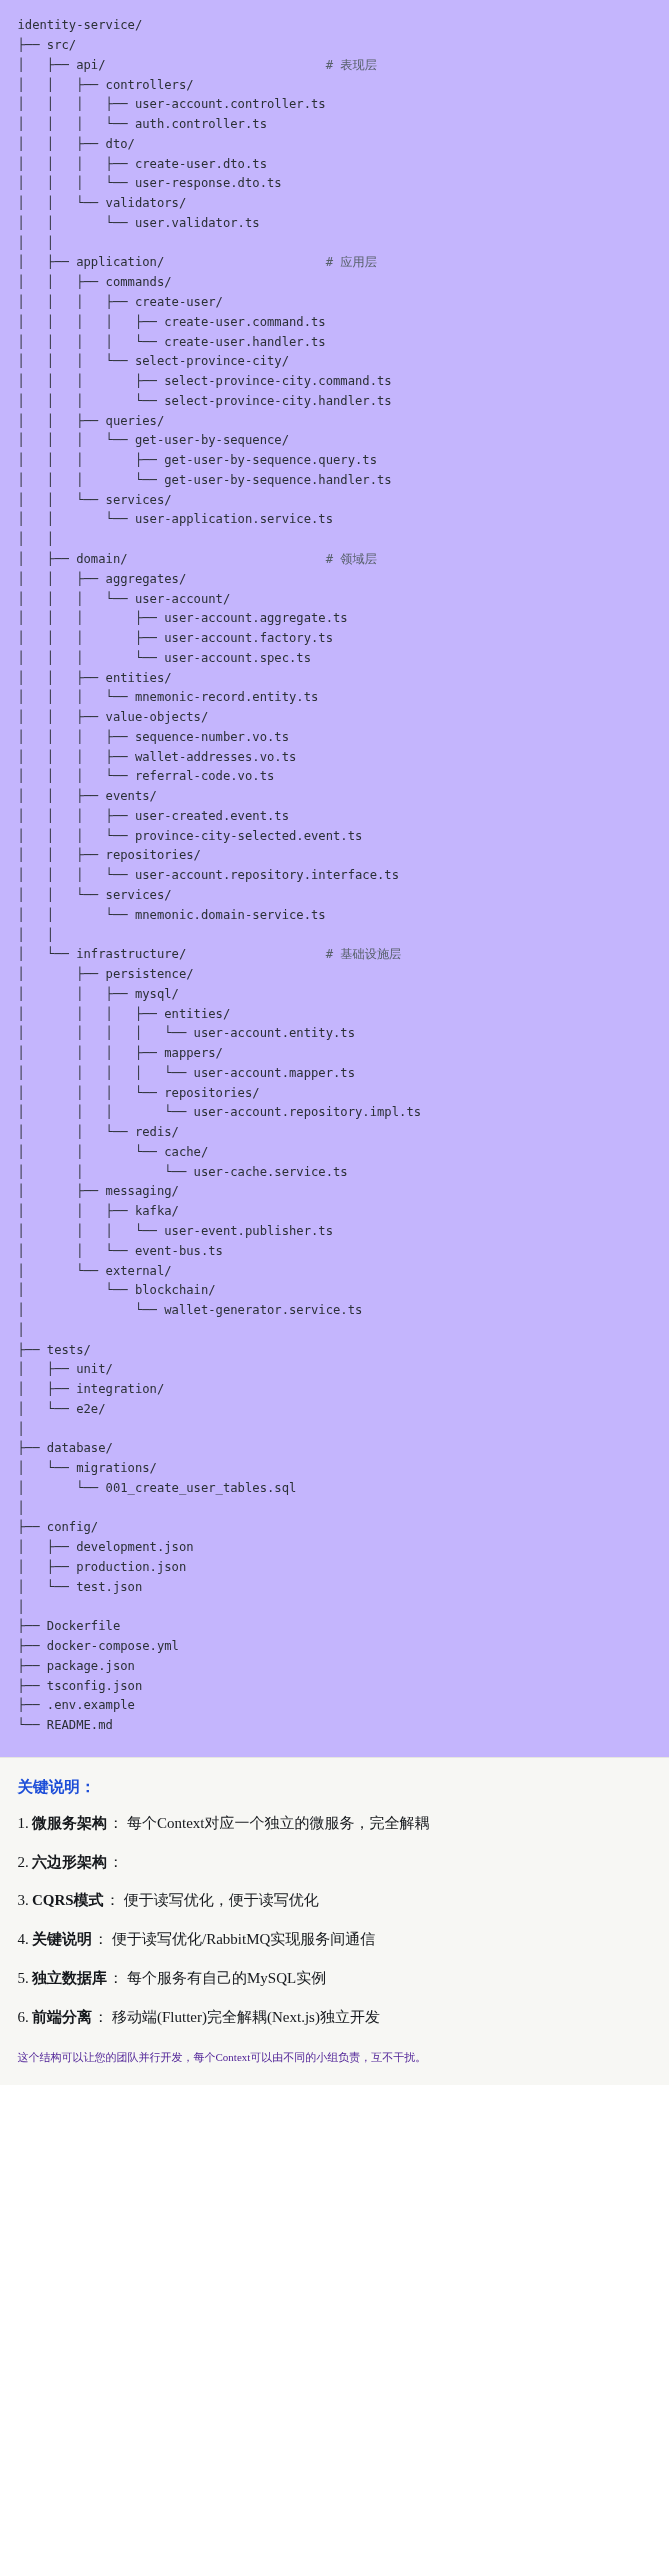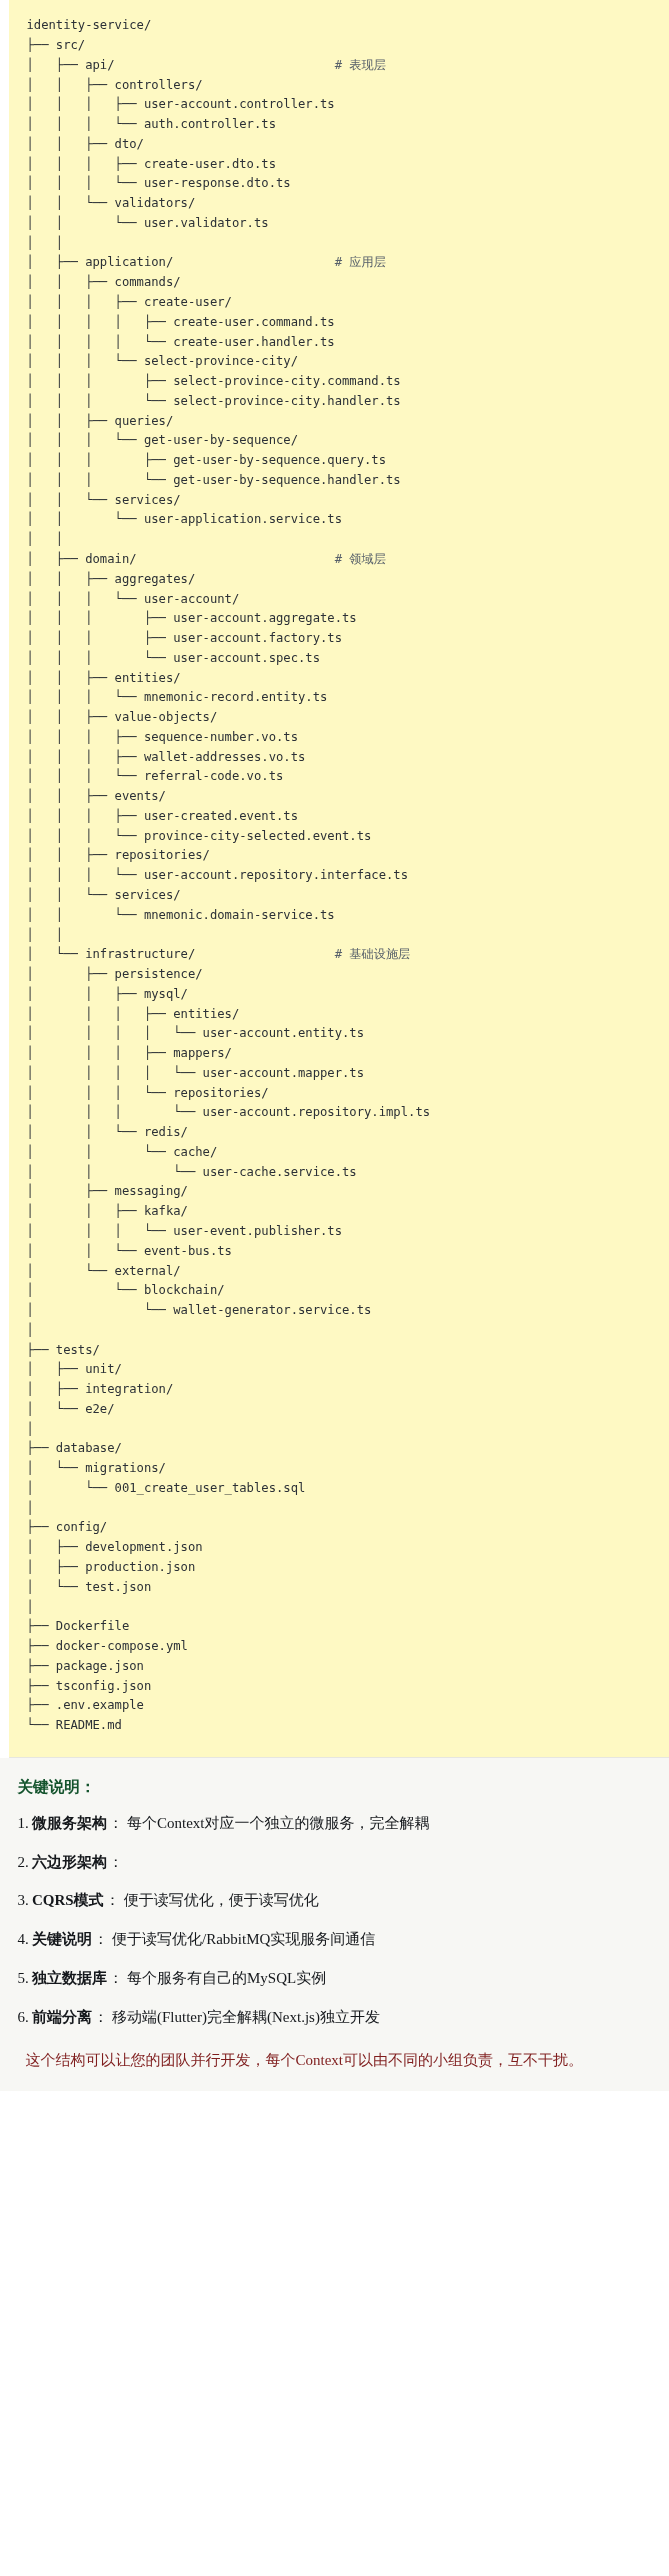--- a/index.html
+++ b/index.html
@@ -29,25 +29,24 @@
     font-size: 21px;
     font-weight: bold;
     letter-spacing: 0.1px;
     line-height: 1.25;
     color: #111418;
     margin: 0;
   }
 
   
   .code-block {
-    background: #fef9c3;
+    background: #c4b5fd;
     padding: 16.3px 17.5px 21px 17.5px;
     box-sizing: border-box;
     border-bottom: 0.6px solid #e6e6e0;
-    margin-left: 9px;
   }
   .tree {
     margin: 0;
     font-family: "DejaVu Sans Mono", "Liberation Mono", monospace;
     font-size: 12.2px;
     line-height: 1.62;
     color: #2b3036;
     white-space: pre;
     tab-size: 4;
   }
@@ -58,21 +57,21 @@
   
   .notes-block {
     background: #f7f7f4;
     padding: 19px 17.5px 19px 17.5px;
     box-sizing: border-box;
   }
   .notes-heading {
     font-family: "Liberation Serif", serif;
     font-size: 15.6px;
     font-weight: bold;
-    color: #14532d;
+    color: #1d4ed8;
     margin: 0 0 13.8px 0;
   }
   .note-list {
     list-style: none;
     margin: 0;
     padding: 0;
   }
   .note-item {
     font-family: "Liberation Serif", serif;
     font-size: 15px;
@@ -92,24 +91,24 @@
     font-family: Liberation Serif, serif;
   }
   .note-sep {
     padding-right: 2.5px;
   }
   .note-desc {
     font-weight: normal;
   }
   .closing {
     font-family: "Liberation Serif", serif;
-    font-size: 15px;
+    font-size: 11px;
     line-height: 1.5;
-    color: #7f1d1d;
-    margin: 21px 0 0 8px;
+    color: #4c1d95;
+    margin: 21px 0 0 0;
   }
 </style>
 </head>
 <body>
 
 <div class="page">
 
 
   <div class="code-block">
     <pre class="tree"><span>identity-service/</span>

